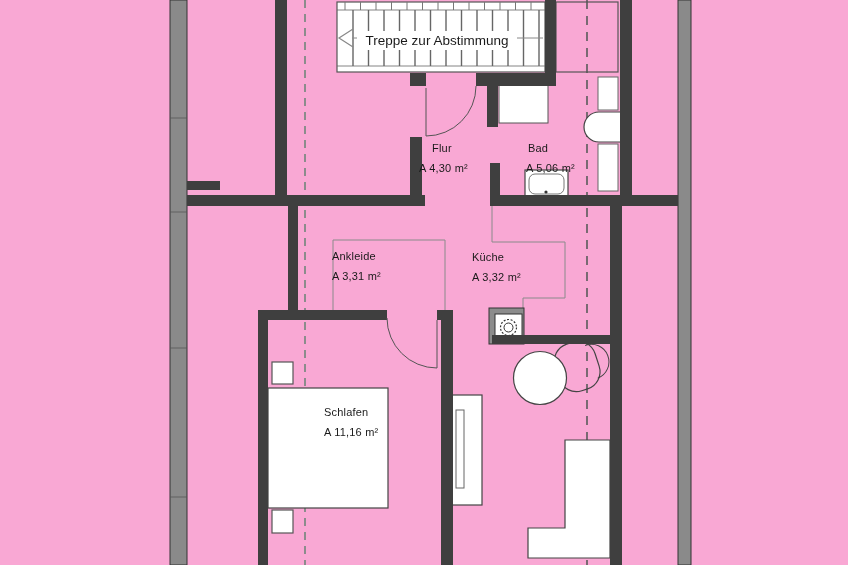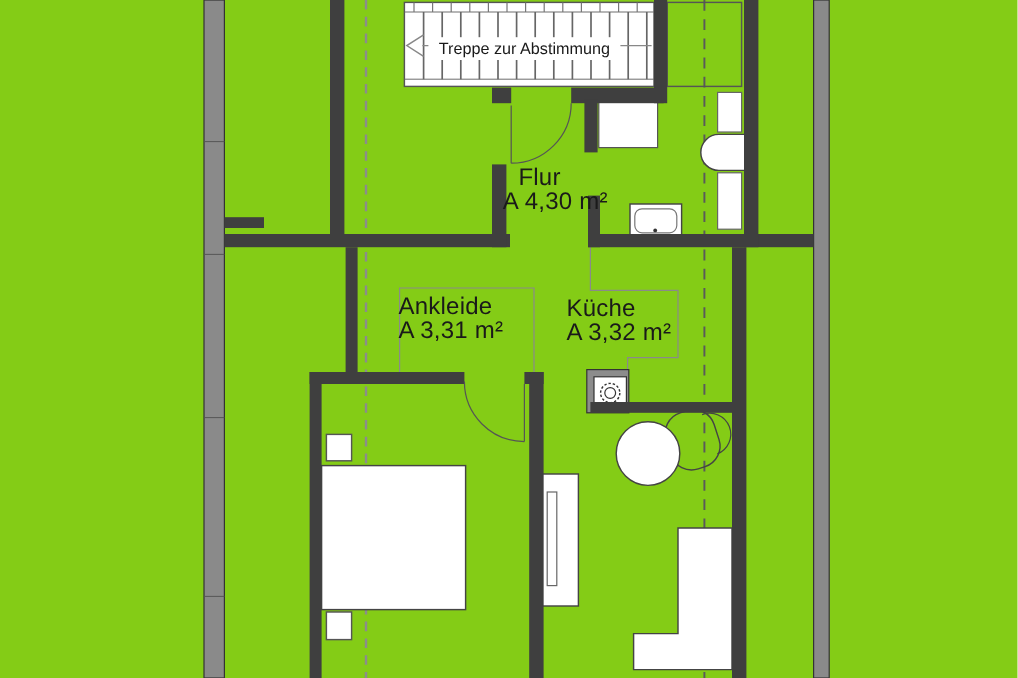--- a/index.html
+++ b/index.html
@@ -1,22 +1,22 @@
 <!DOCTYPE html>
 <html><head>
 <meta charset="utf-8">
 <style>
   html,body{margin:0;padding:0;background:#fff;}
   .plan{
-    position:relative;width:848px;height:565px;background:#84cc16;
+    position:relative;width:848px;height:565px;background:#f9a8d4;
     overflow:hidden;font-family:"Liberation Sans",sans-serif;
   }
   .plan svg{position:absolute;left:0;top:0;}
   .room-label{
-    position:absolute;color:#1a1a1a;font-size:20px;line-height:20px;
+    position:absolute;color:#1a1a1a;font-size:11px;line-height:20px;
     white-space:nowrap;letter-spacing:0.2px;
   }
   .room-label .area{display:block;}
   .stair-label{
     position:absolute;left:357px;top:31px;width:160px;text-align:center;
     background:#ffffff;color:#1a1a1a;font-size:13.5px;line-height:17px;
     padding:1px 0;white-space:nowrap;
   }
 </style>
 </head>
@@ -135,26 +135,34 @@
     </g>
   </svg>
 
   <div class="stair-label">Treppe zur Abstimmung</div>
 
   <div class="room-label" style="left:419px;top:138px">
     <span style="margin-left:13px">Flur</span>
     <span class="area">A 4,30 m²</span>
   </div>
 
+  <div class="room-label" style="left:526px;top:138px">
+    <span style="margin-left:2px">Bad</span>
+    <span class="area">A 5,06 m²</span>
+  </div>
 
   <div class="room-label" style="left:332px;top:246px">
     <span>Ankleide</span>
     <span class="area">A 3,31 m²</span>
   </div>
 
   <div class="room-label" style="left:472px;top:247px">
     <span>Küche</span>
     <span class="area">A 3,32 m²</span>
   </div>
 
+  <div class="room-label" style="left:324px;top:402px">
+    <span>Schlafen</span>
+    <span class="area">A 11,16 m²</span>
+  </div>
 
 
 </div>
 
 </body></html>

